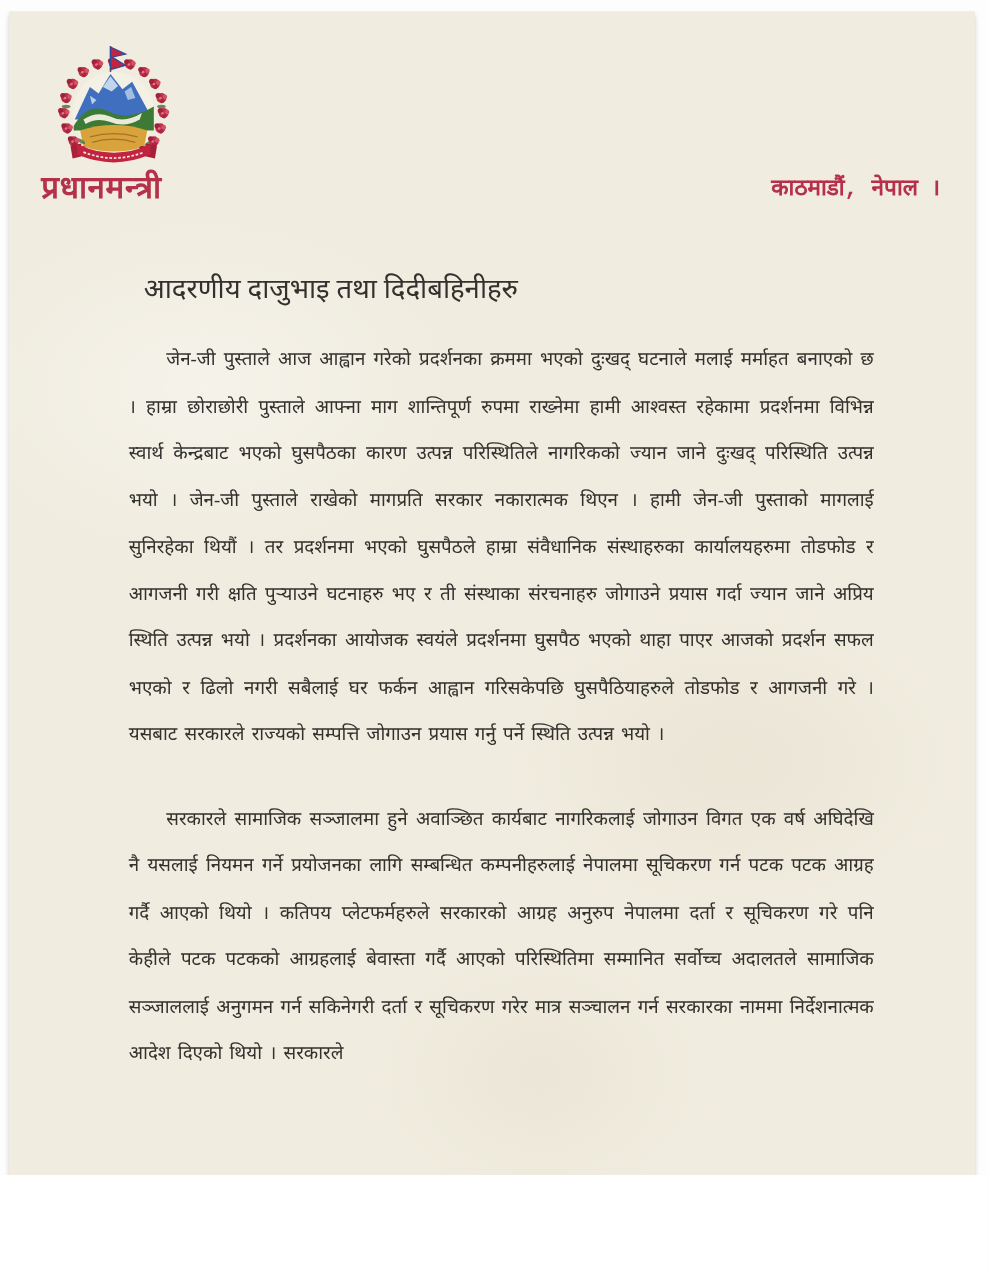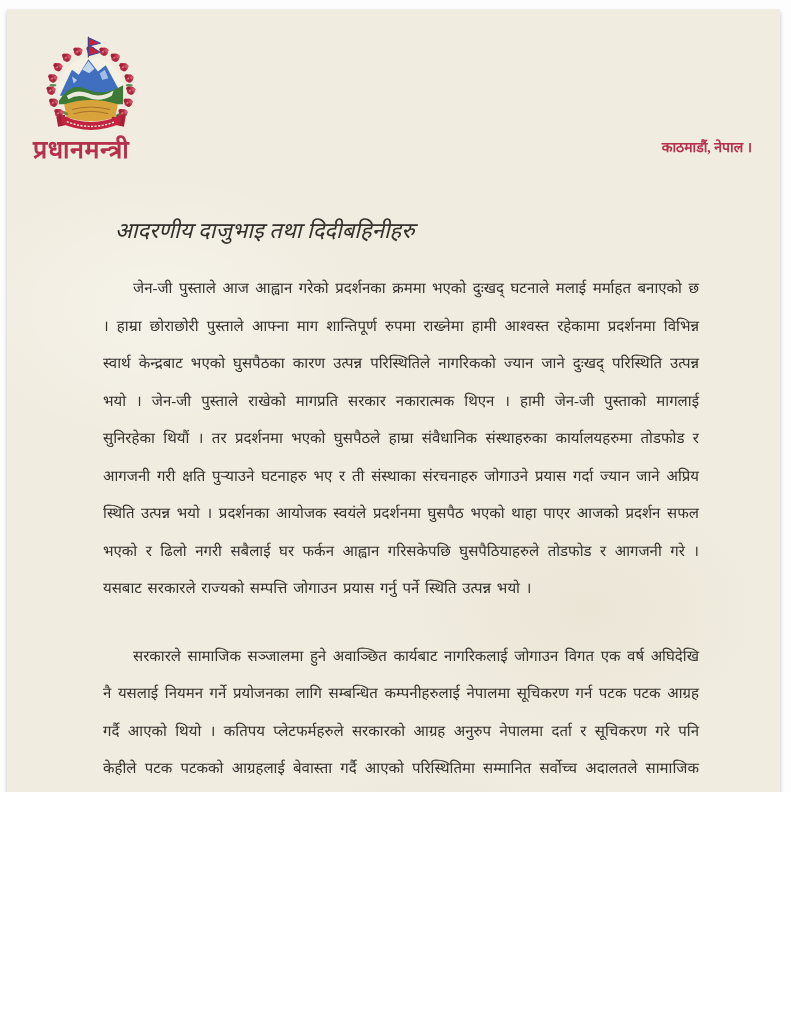--- a/index.html
+++ b/index.html
@@ -4,21 +4,21 @@
 <style>
   html, body {
     margin: 0;
     padding: 0;
     background: #ffffff;
     font-family: "Liberation Serif", "DejaVu Serif", serif;
   }
   .scan-frame {
     position: relative;
     width: 791px;
-    height: 792px;
+    height: 940px;
     background: #fdfdfd;
     overflow: hidden;
   }
   .paper {
     position: absolute;
     left: 7px;
     top: 9px;
     width: 773px;
     height: 1001px;
     background:
@@ -46,36 +46,36 @@
     top: 122px;
     font-size: 25px;
     font-weight: bold;
     color: #b5304a;
     letter-spacing: 0.5px;
   }
   .location {
     position: absolute;
     right: 28px;
     top: 128px;
-    font-size: 14px;
+    font-size: 18px;
     font-weight: bold;
     color: #b5304a;
+    font-family: Liberation Mono, monospace;
   }
   .letter-body {
     position: absolute;
     left: 96px;
     top: 205px;
     width: 596px;
     color: #33312e;
   }
   .salutation {
     font-size: 22px;
     margin: 0 0 26px 12px;
     color: #33312e;
-    font-style: italic;
   }
   .letter-body p.para {
     font-size: 15px;
     line-height: 37.5px;
     text-align: justify;
     text-indent: 30px;
     margin: 0 0 30px 0;
     word-spacing: 2px;
   }
 </style>

